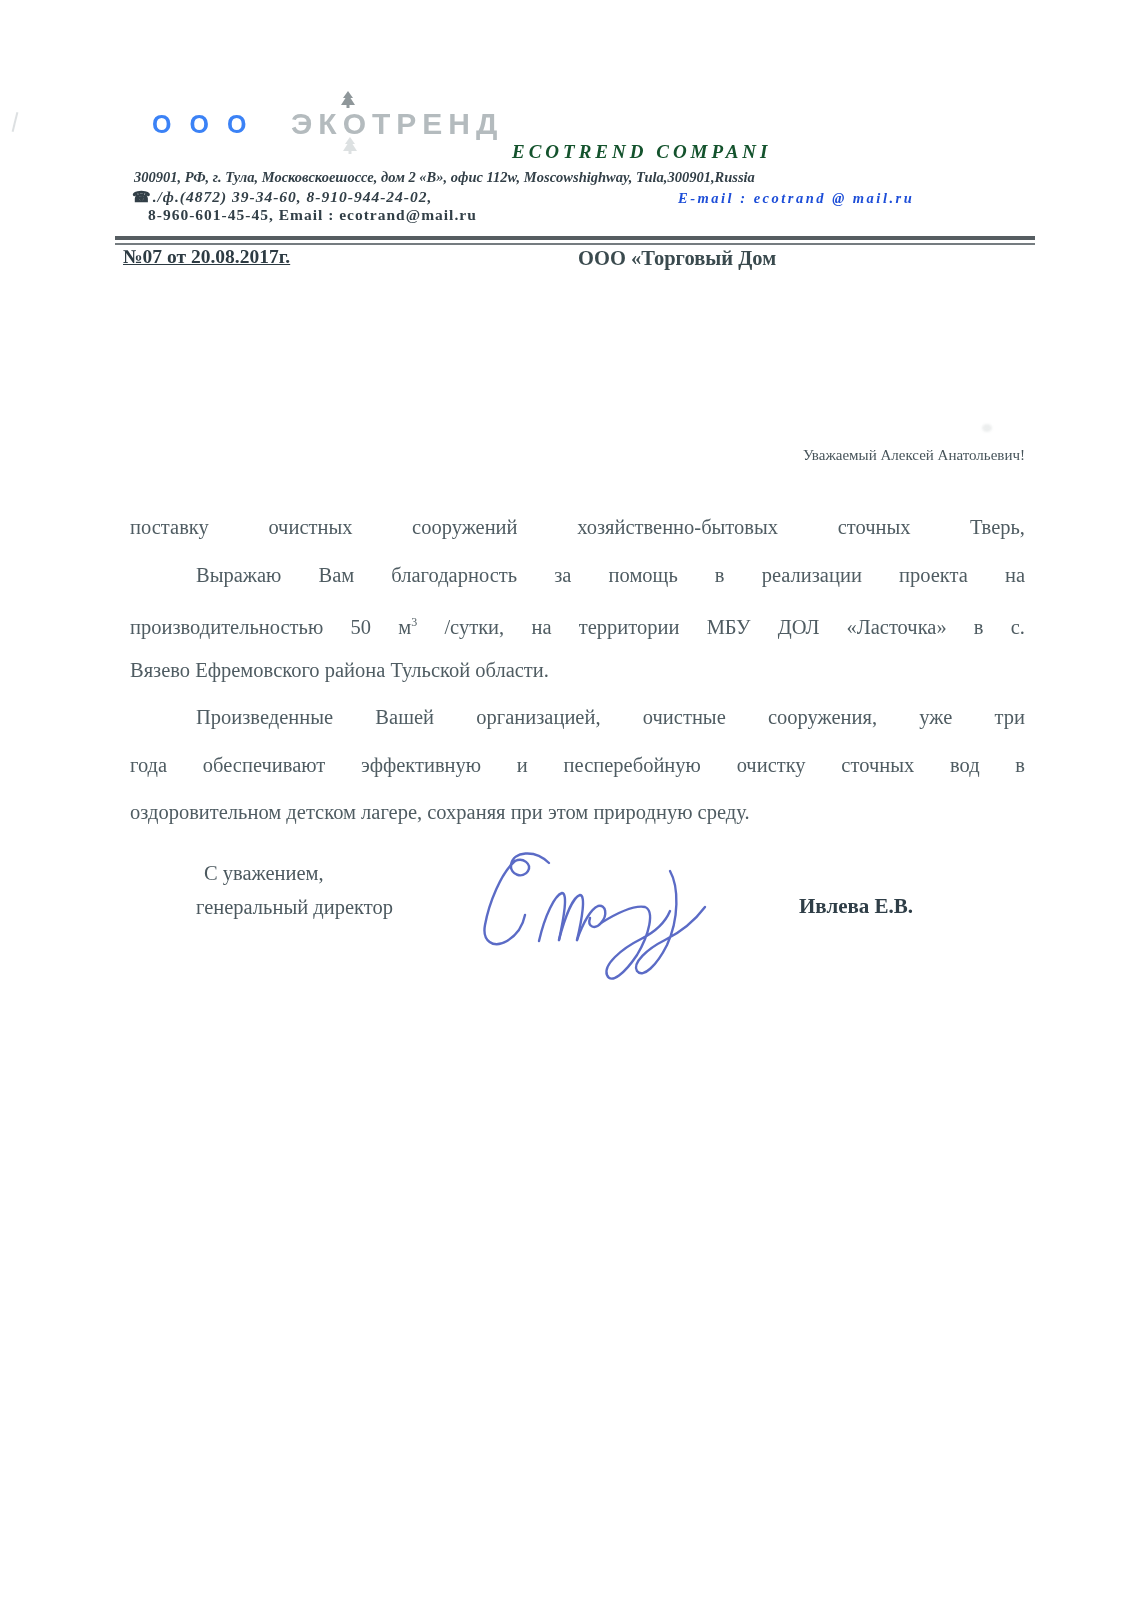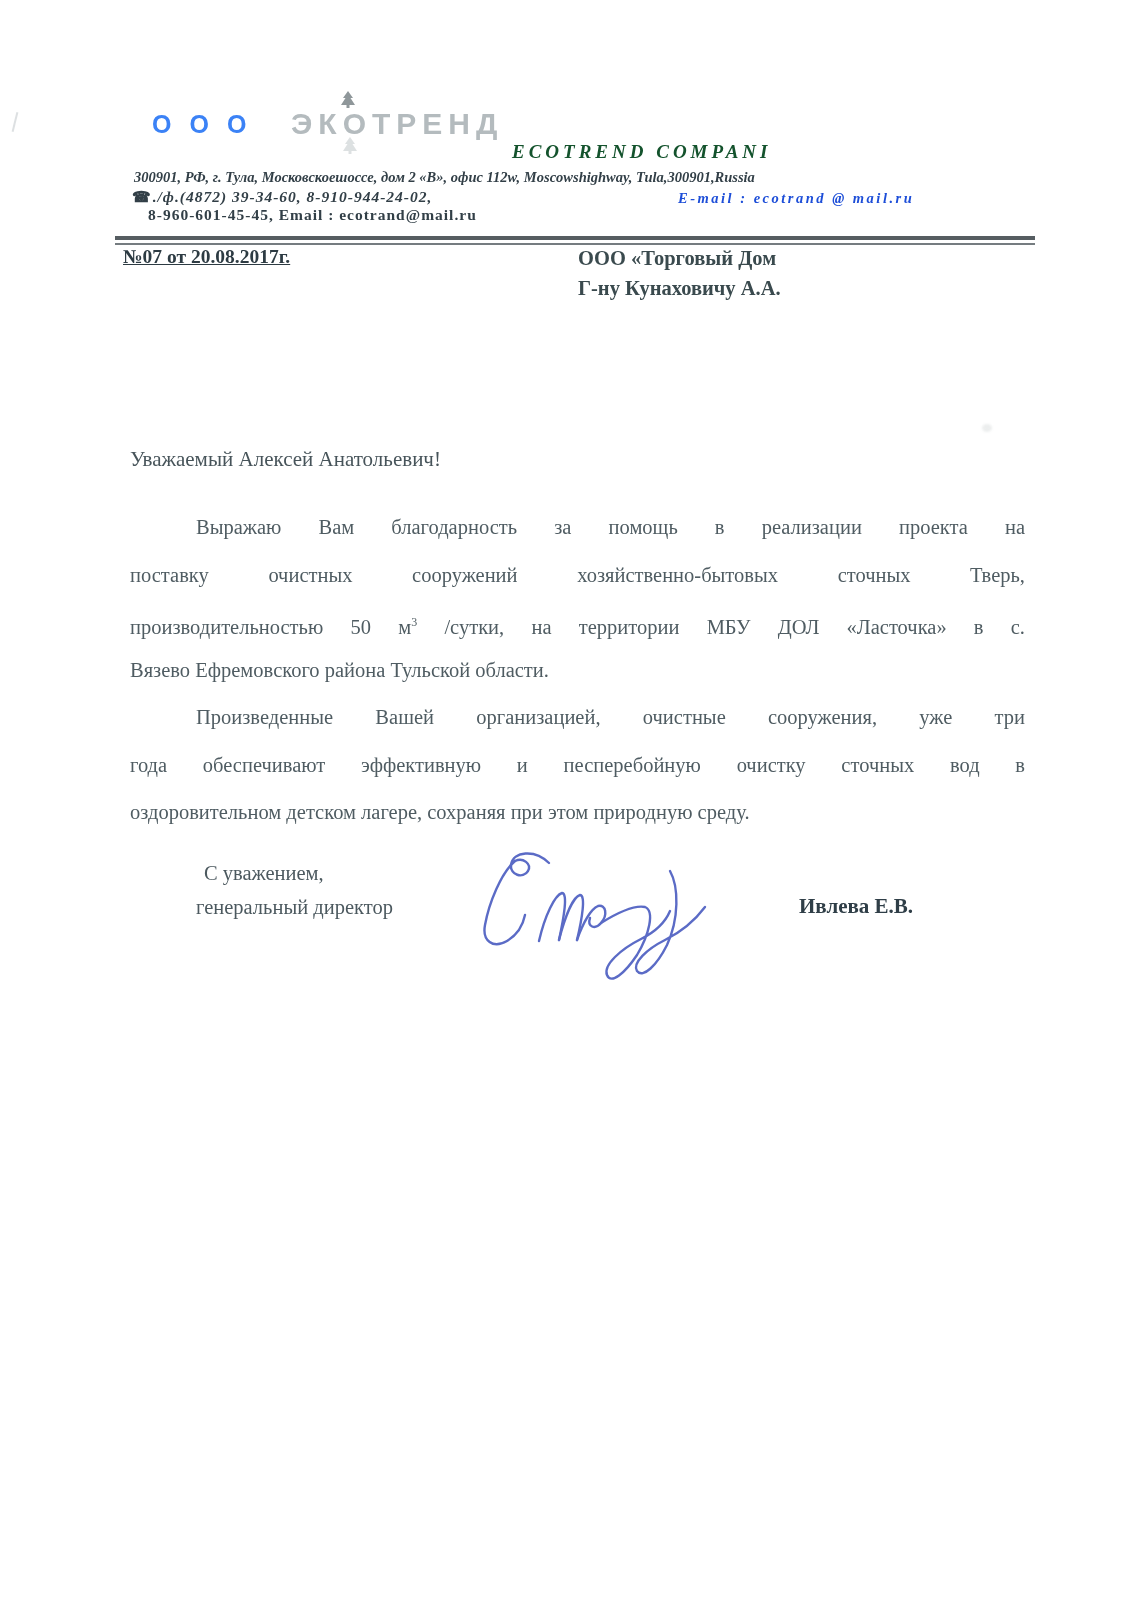--- a/index.html
+++ b/index.html
@@ -50,21 +50,21 @@
 
   
   .ref-number{position:absolute;left:123px;top:246px;
     font-size:19.5px;font-weight:bold;color:#2d3b43;
     text-decoration:underline;white-space:nowrap;}
   .recipient{position:absolute;left:578px;top:244px;width:460px;
     font-size:20.5px;font-weight:bold;color:#3a4a4e;line-height:29.5px;}
 
   
   .salutation{position:absolute;left:130px;top:447px;width:895px;
-    text-align:left;font-size:21px;color:#47545a;}
+    text-align:right;font-size:15px;color:#47545a;}
   .letter-body{position:absolute;left:130px;top:504px;width:895px;
     font-size:20.5px;color:#4f5c62;}
   .bline{line-height:47.5px;height:47.5px;white-space:nowrap;}
   .bline.just{white-space:normal;text-align:justify;text-align-last:justify;text-justify:inter-word;}
   .bline.indent{text-indent:66px;}
   .bline sup{font-size:12px;vertical-align:super;}
 
   
   .closing-regards{position:absolute;left:204px;top:862px;font-size:20.5px;color:#4c595f;}
   .closing-title{position:absolute;left:196px;top:896px;font-size:20.5px;color:#4c595f;}
@@ -93,28 +93,27 @@
   <div class="addr">300901, РФ, г. Тула, Московскоешоссе, дом 2 «В», офис 112w, Moscowshighway, Tula,300901,Russia</div>
   <div class="phones1"><span class="phone-glyph">☎</span><span>./ф.(4872) 39-34-60, 8-910-944-24-02,</span></div>
   <div class="email-right">E-mail : ecotrand @ mail.ru</div>
   <div class="phones2">8-960-601-45-45, Email : ecotrand@mail.ru</div>
 
   <div class="divider"></div>
 
   <div class="ref-number">№07 от 20.08.2017г.</div>
   <div class="recipient">
     <div>ООО «Торговый Дом</div>
-    <div>Г-ну Кунаховичу А.А.</div>
   </div>
 
   <div class="salutation">Уважаемый Алексей Анатольевич!</div>
 
   <div class="letter-body">
+    <div class="bline just">поставку очистных сооружений хозяйственно-бытовых сточных Тверь,</div>
     <div class="bline just indent">Выражаю Вам благодарность за помощь в реализации проекта на</div>
-    <div class="bline just">поставку очистных сооружений хозяйственно-бытовых сточных Тверь,</div>
     <div class="bline just"><span>производительностью 50 м</span><sup>3</sup><span> /сутки, на территории МБУ ДОЛ «Ласточка» в с.</span></div>
     <div class="bline">Вязево Ефремовского района Тульской области.</div>
     <div class="bline just indent">Произведенные Вашей организацией, очистные сооружения, уже три</div>
     <div class="bline just">года обеспечивают эффективную и песперебойную очистку сточных вод в</div>
     <div class="bline">оздоровительном детском лагере, сохраняя при этом природную среду.</div>
   </div>
 
   <div class="closing-regards">С уважением,</div>
   <div class="closing-title">генеральный директор</div>
 

